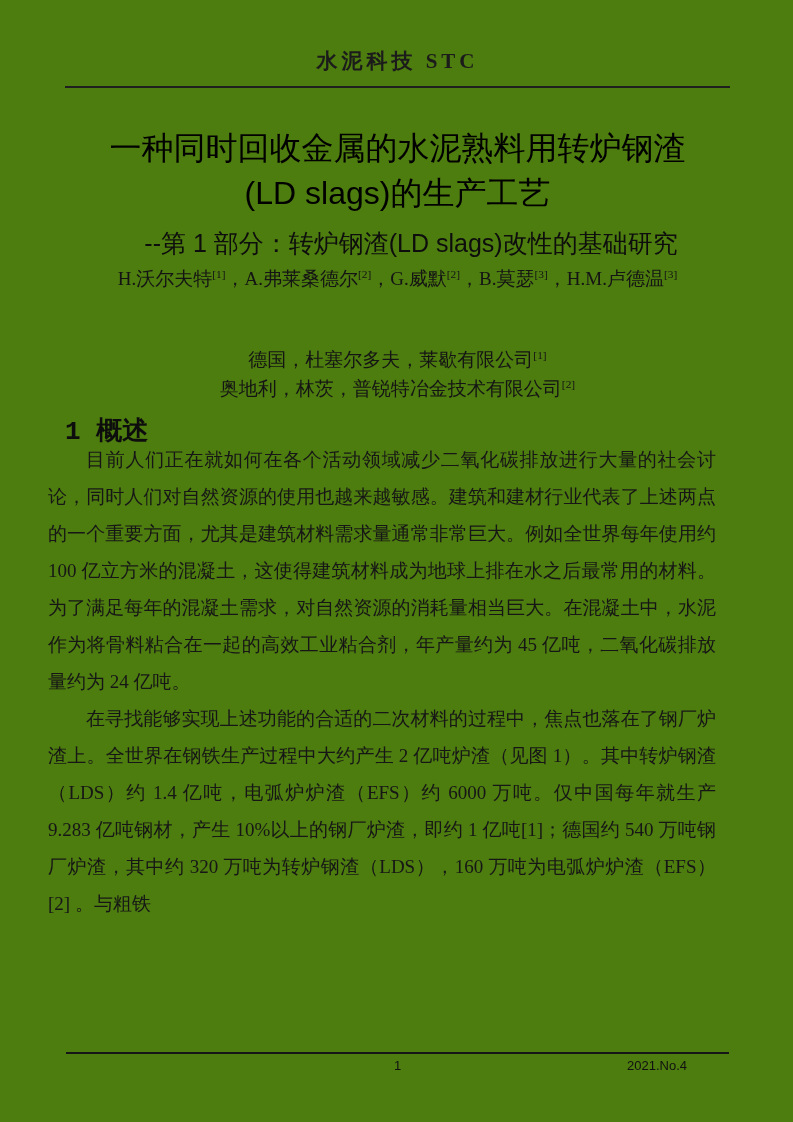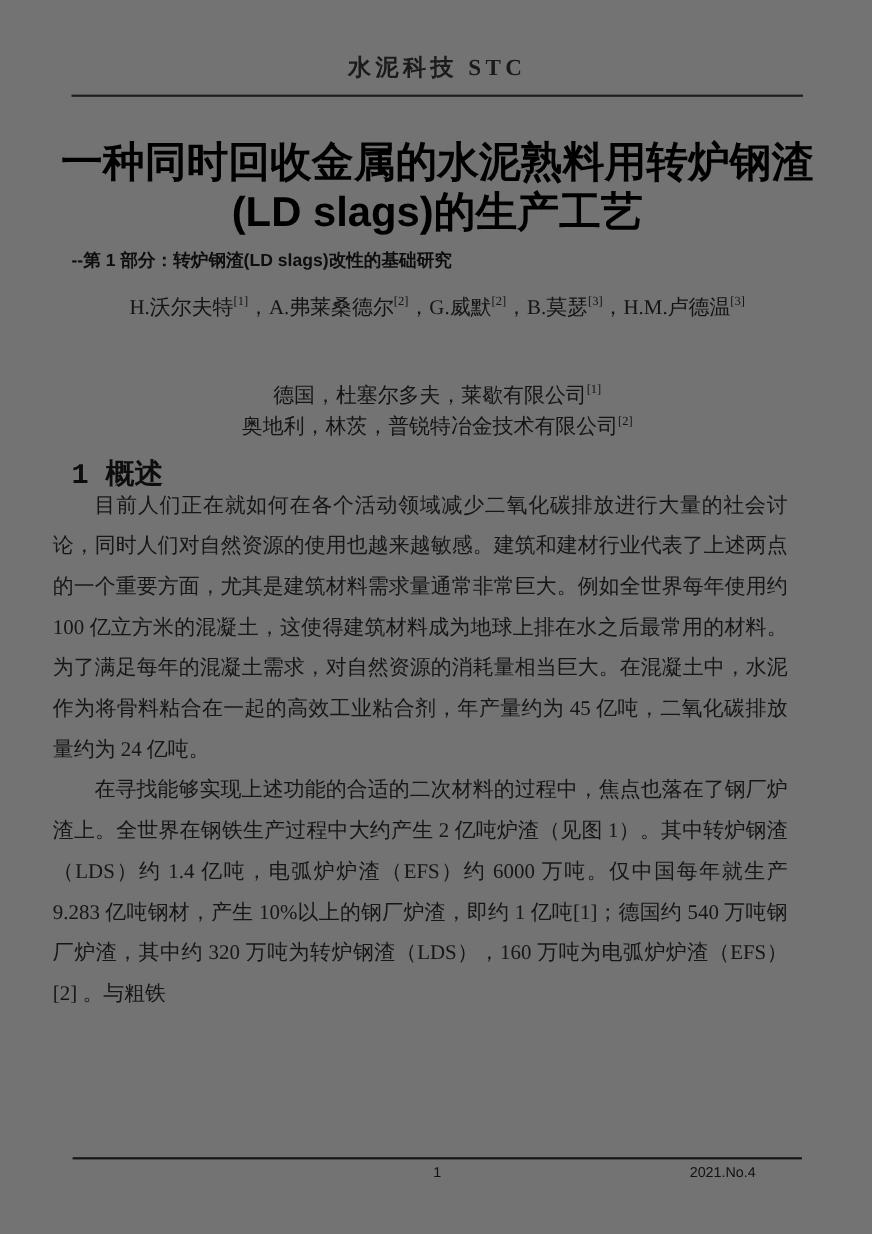--- a/index.html
+++ b/index.html
@@ -1,45 +1,45 @@
 <!DOCTYPE html>
 <html><head>
 <meta charset="utf-8">
 <style>
   html, body { margin:0; padding:0; background:#ffffff; }
   .page {
     position:relative;
     width:793px; height:1122px;
-    background:#737373;
+    background:#4d7c0f;
     color:#161616;
     font-family:"Liberation Serif","DejaVu Serif",serif;
     overflow:hidden;
   }
   .journal-header {
     position:absolute; top:47px; left:65px; width:665px;
     text-align:center;
     font-size:21px; font-weight:600; letter-spacing:4px;
     color:#1b1b1b;
   }
   .header-rule {
     position:absolute; top:86px; left:65px; width:665px;
     border-top:2px solid #1f1f1f;
   }
   .article-title {
     position:absolute; top:126px; left:45px; width:705px;
     text-align:center;
     font-family:"Liberation Sans","DejaVu Sans",sans-serif;
-    font-weight:700; font-size:38px; line-height:45px;
+    font-weight:400; font-size:32px; line-height:45px;
     color:#000;
   }
   .article-subtitle {
     position:absolute; top:227px; left:65px; width:692px;
-    text-align:left;
+    text-align:center;
     font-family:"Liberation Sans","DejaVu Sans",sans-serif;
-    font-weight:700; font-size:16px;
+    font-weight:400; font-size:25px;
     color:#0d0d0d;
   }
   .authors-line {
     position:absolute; top:266px; left:65px; width:665px;
     text-align:center; font-size:19px; color:#141414;
   }
   .affiliations {
     position:absolute; top:297px; left:65px; width:665px;
     text-align:center; font-size:19px; line-height:29px; color:#141414;margin-top:48px;
   }

